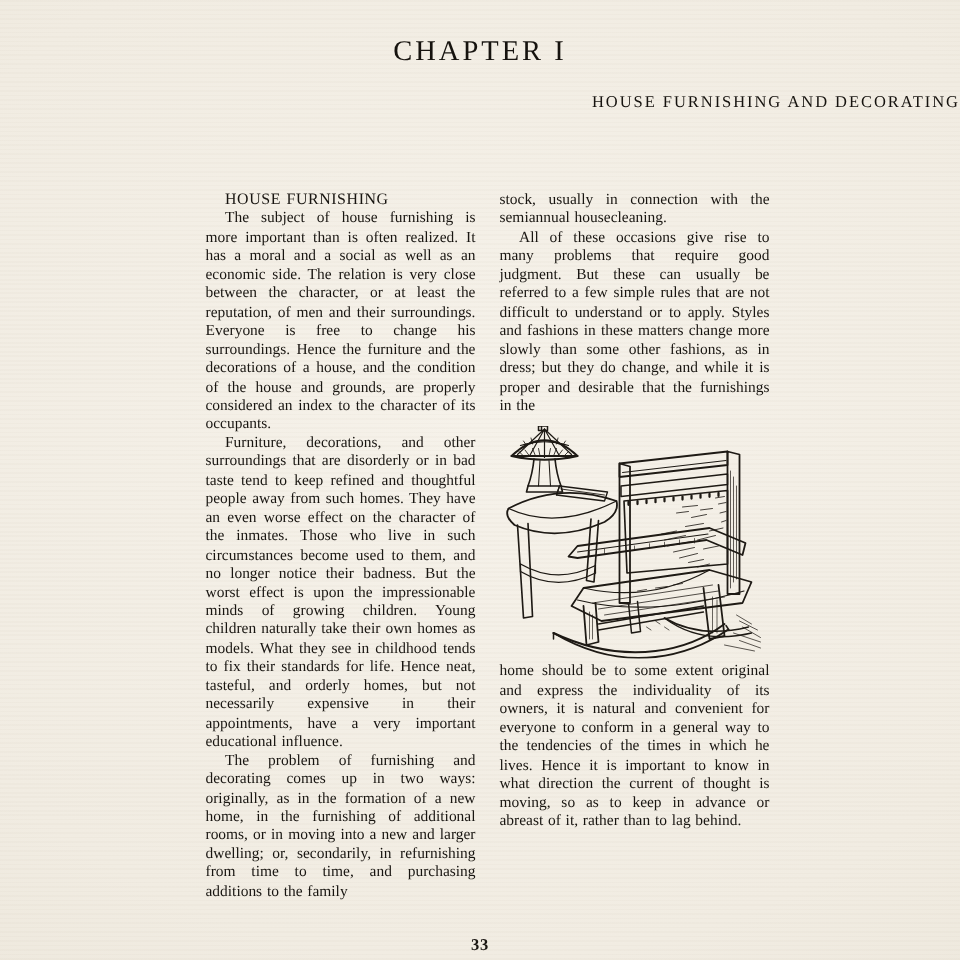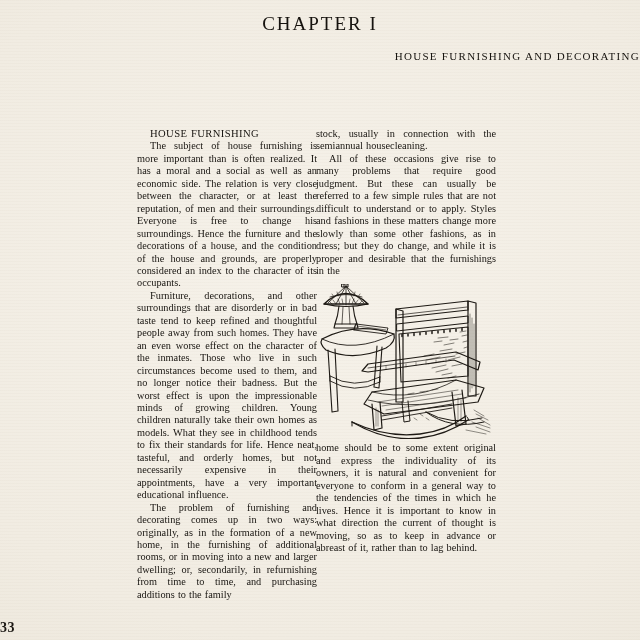--- a/index.html
+++ b/index.html
@@ -28,21 +28,21 @@
   
   #head {
     padding-top: 8px;
   }
   .chapter-title {
     text-align: center;
     font-family: "Liberation Serif", serif;
     font-size: 19px;
     letter-spacing: 2.0px;
     font-weight: 400;
-    margin: 5px;
+    margin: 16px;
     color: #15120e;
   }
   .chapter-subtitle {
     text-align: right;
     font-size: 11px;
     letter-spacing: 1.3px;
     margin: 15px 0 0 0;
     font-weight: 400;
     color: #15120e;
   }
@@ -73,21 +73,21 @@
     width: 180px;
     font-size: 10.3px;
     line-height: 12.45px;
     text-align: justify;
     text-align-last: left;
     color: #171410;
     -webkit-hyphens: none;
     hyphens: none;
   }
   .col.left  { left: 0; }
-  .col.right { left: 179px; }
+  .col.right { left: 196px; }
 
   .col p {
     margin: 0;
     text-indent: 13px;
     word-spacing: 0.6px;
   }
   .col p.noindent { text-indent: 0; }
 
   .section-head {
     font-weight: normal;
@@ -118,22 +118,22 @@
     color: #1a1713;
     text-indent: 0;
   }
 
   
   .folio {
     position: absolute;
     bottom: 4px;
     left: 0;
     width: 640px;
-    text-align: left;
-    font-size: 14px;
+    text-align: center;
+    font-size: 11px;
     font-weight: bold;
     letter-spacing: 0.5px;
     color: #1a1713;
   }
 
   
   #grain {
     position: absolute;
     inset: 0;
     pointer-events: none;

